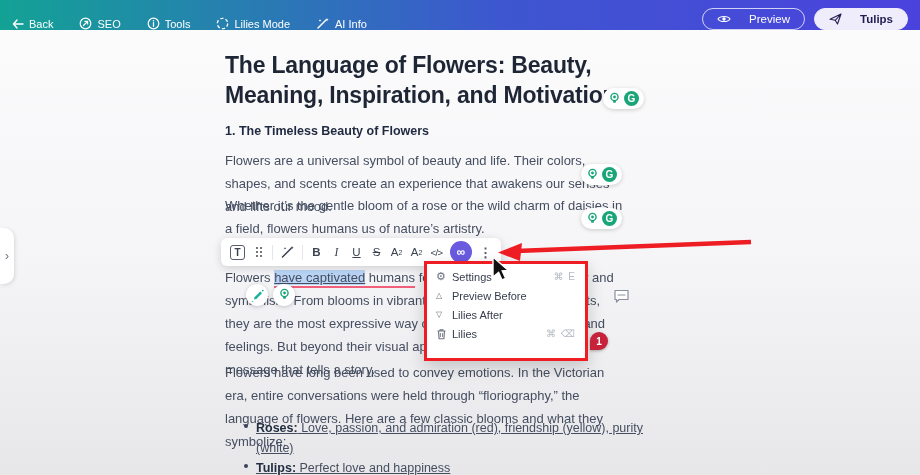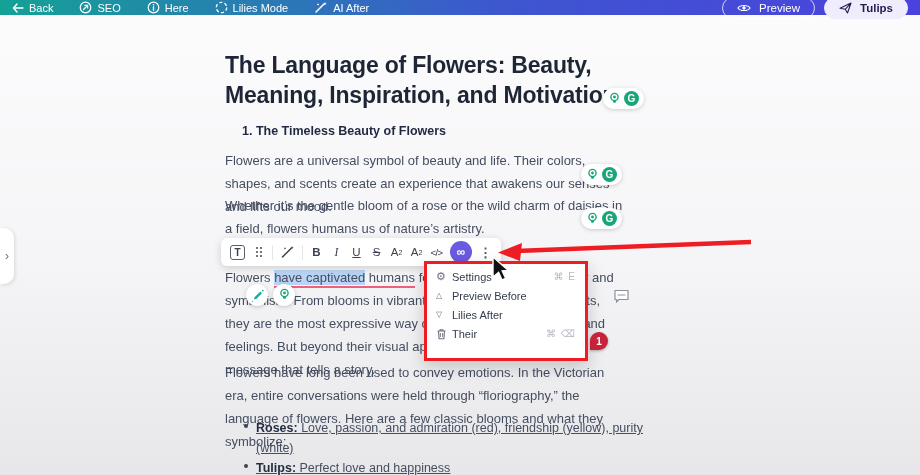--- a/index.html
+++ b/index.html
@@ -1,49 +1,49 @@
 <!DOCTYPE html>
 <html><head>
 <meta charset="utf-8">
 <style>
   * { margin:0; padding:0; box-sizing:border-box; }
   body { font-family:"Liberation Sans", sans-serif; }
   .screen { position:relative; width:920px; height:475px; overflow:hidden;
             background:linear-gradient(180deg,#fcfcfd 0%,#f5f5f7 55%,#e7e7ea 100%); }
 
   
-  .topbar { position:absolute; top:0; left:0; width:100%; height:15px;
-            display:flex; align-items:center; padding:0 12px;
+  .topbar { position:absolute; top:0; left:0; width:100%; height:30px;
+            display:flex; align-items:flex-end; padding:0 12px;
             background:linear-gradient(90deg,#13a295 0%,#3e56d0 55%,#4b42dd 100%); }
   .tb-item { display:flex; align-items:center; gap:5px; color:#fff; font-size:11px;
              margin-right:26px; cursor:pointer; white-space:nowrap; }
   .tb-item svg { display:block; }
   .tb-right { margin-left:auto; display:flex; align-items:center; gap:9px; }
-  .pill { display:flex; align-items:center; gap:8px; font-size:11.5px; border-radius:14px;
+  .pill { display:flex; align-items:center; gap:18px; font-size:11.5px; border-radius:14px;
           padding:4px 14px; cursor:pointer; white-space:nowrap; }
   .pill.preview { color:#fff; border:1px solid rgba(255,255,255,.75); background:transparent; }
   .pill.publish { color:#221d50; background:#efecfb; font-weight:bold; border:1px solid #efecfb; }
 
   
   .flap { position:absolute; left:0; top:228px; width:14px; height:56px; background:#fff;
           border-radius:0 10px 10px 0; box-shadow:1px 1px 4px rgba(0,0,0,.12);
           display:flex; align-items:center; justify-content:center;
           color:#6b7280; font-size:12px; cursor:pointer; }
 
   
   .doc-title { position:absolute; left:225px; top:50px; width:418px;
                font-size:23px; line-height:30px; font-weight:bold; color:#1e2635;
                letter-spacing:-0.2px; }
-  .doc-h3 { position:absolute; left:225px; top:124px; font-size:12.5px; font-weight:bold; color:#1f2940;margin-left:17px; }
+  .doc-h3 { position:absolute; left:225px; top:124px; font-size:12.5px; font-weight:bold; color:#1f2940; }
   .para { position:absolute; left:225px; width:398px; font-size:13px; line-height:23px; color:#454e60; }
   .p1 { top:149px; }
   .p2 { top:194px; }
   .p3 { top:266px; width:400px; }
   .p4 { top:361px; width:402px; }
-  .sel { background:#b9d4f5; }
+  .sel { background:#b9d4f5;text-decoration:underline; }
   .redline { border-bottom:2px solid #f0607a; padding-bottom:1px; }
 
   .bullets { position:absolute; left:243px; top:418px; width:400px; list-style:none; }
   .bullets li { position:relative; padding-left:13px; font-size:12.5px; line-height:20px;
                 color:#454e60; margin-bottom:0;text-decoration:underline; }
   .bullets li::before { content:""; position:absolute; left:1px; top:6px; width:4px; height:4px;
                         border-radius:50%; background:#3a4356; }
   .bullets .term { font-weight:bold; color:#232d40; }
 
   
@@ -114,35 +114,35 @@
           <path d="M4.5 8.5 L8.6 4.4 M8.6 4.4 H5.9 M8.6 4.4 V7" stroke="#fff" stroke-width="1.2" fill="none" stroke-linecap="round"></path>
         </svg>
       <span>SEO</span>
     </div>
     <div class="tb-item">
       <svg width="13" height="13" viewBox="0 0 13 13">
           <circle cx="6.5" cy="6.5" r="5.3" stroke="#fff" stroke-width="1.2" fill="none"></circle>
           <path d="M6.5 5.7 V9.3" stroke="#fff" stroke-width="1.3" stroke-linecap="round"></path>
           <circle cx="6.5" cy="3.7" r="0.8" fill="#fff"></circle>
         </svg>
-      <span>Here</span>
+      <span>Tools</span>
     </div>
     <div class="tb-item">
       <svg width="13" height="13" viewBox="0 0 13 13">
           <circle cx="6.5" cy="6.5" r="5.2" stroke="#fff" stroke-width="1.3" fill="none" stroke-dasharray="3.2 2.2"></circle>
         </svg>
       <span>Lilies Mode</span>
     </div>
     <div class="tb-item">
       <svg width="14" height="13" viewBox="0 0 14 13">
           <path d="M2 11 L10 3" stroke="#fff" stroke-width="1.5" stroke-linecap="round"></path>
           <path d="M11 1 l.5 1.2 1.2.5 -1.2.5 -.5 1.2 -.5-1.2 -1.2-.5 1.2-.5z" fill="#fff"></path>
           <path d="M4 2.2 l.4.9.9.4 -.9.4 -.4.9 -.4-.9 -.9-.4.9-.4z" fill="#fff"></path>
         </svg>
-      <span>AI After</span>
+      <span>AI Info</span>
     </div>
     <div class="tb-right">
       <div class="pill preview">
         <svg width="14" height="10" viewBox="0 0 14 10">
             <path d="M1 5 C3 1.6 11 1.6 13 5 C11 8.4 3 8.4 1 5 Z" stroke="#fff" stroke-width="1.1" fill="none"></path>
             <circle cx="7" cy="5" r="1.7" fill="#fff"></circle>
           </svg>
         <span>Preview</span>
       </div>
       <div class="pill publish">
@@ -279,21 +279,21 @@
         <span class="mi-label">Lilies After</span>
         <span class="mi-short"></span>
       </div>
       <div class="menu-item">
         <span class="mi-icon">
             <svg width="11" height="12" viewBox="0 0 11 12">
               <path d="M1.5 3 H9.5 M4 3 V1.8 H7 V3 M2.5 3 L3.1 10.7 H7.9 L8.5 3" fill="none" stroke="#6d7380" stroke-width="1.1" stroke-linejoin="round"></path>
               <path d="M4.4 5 V9 M6.6 5 V9" stroke="#6d7380" stroke-width="0.9"></path>
             </svg>
           </span>
-        <span class="mi-label">Their</span>
+        <span class="mi-label">Lilies</span>
         <span class="mi-short">⌘ ⌫</span>
       </div>
     </div>
   </div>
 
   <div class="badge">
     <span>1</span>
   </div>
 
   <svg class="arrow-svg" width="262" height="32" viewBox="0 0 262 32">

